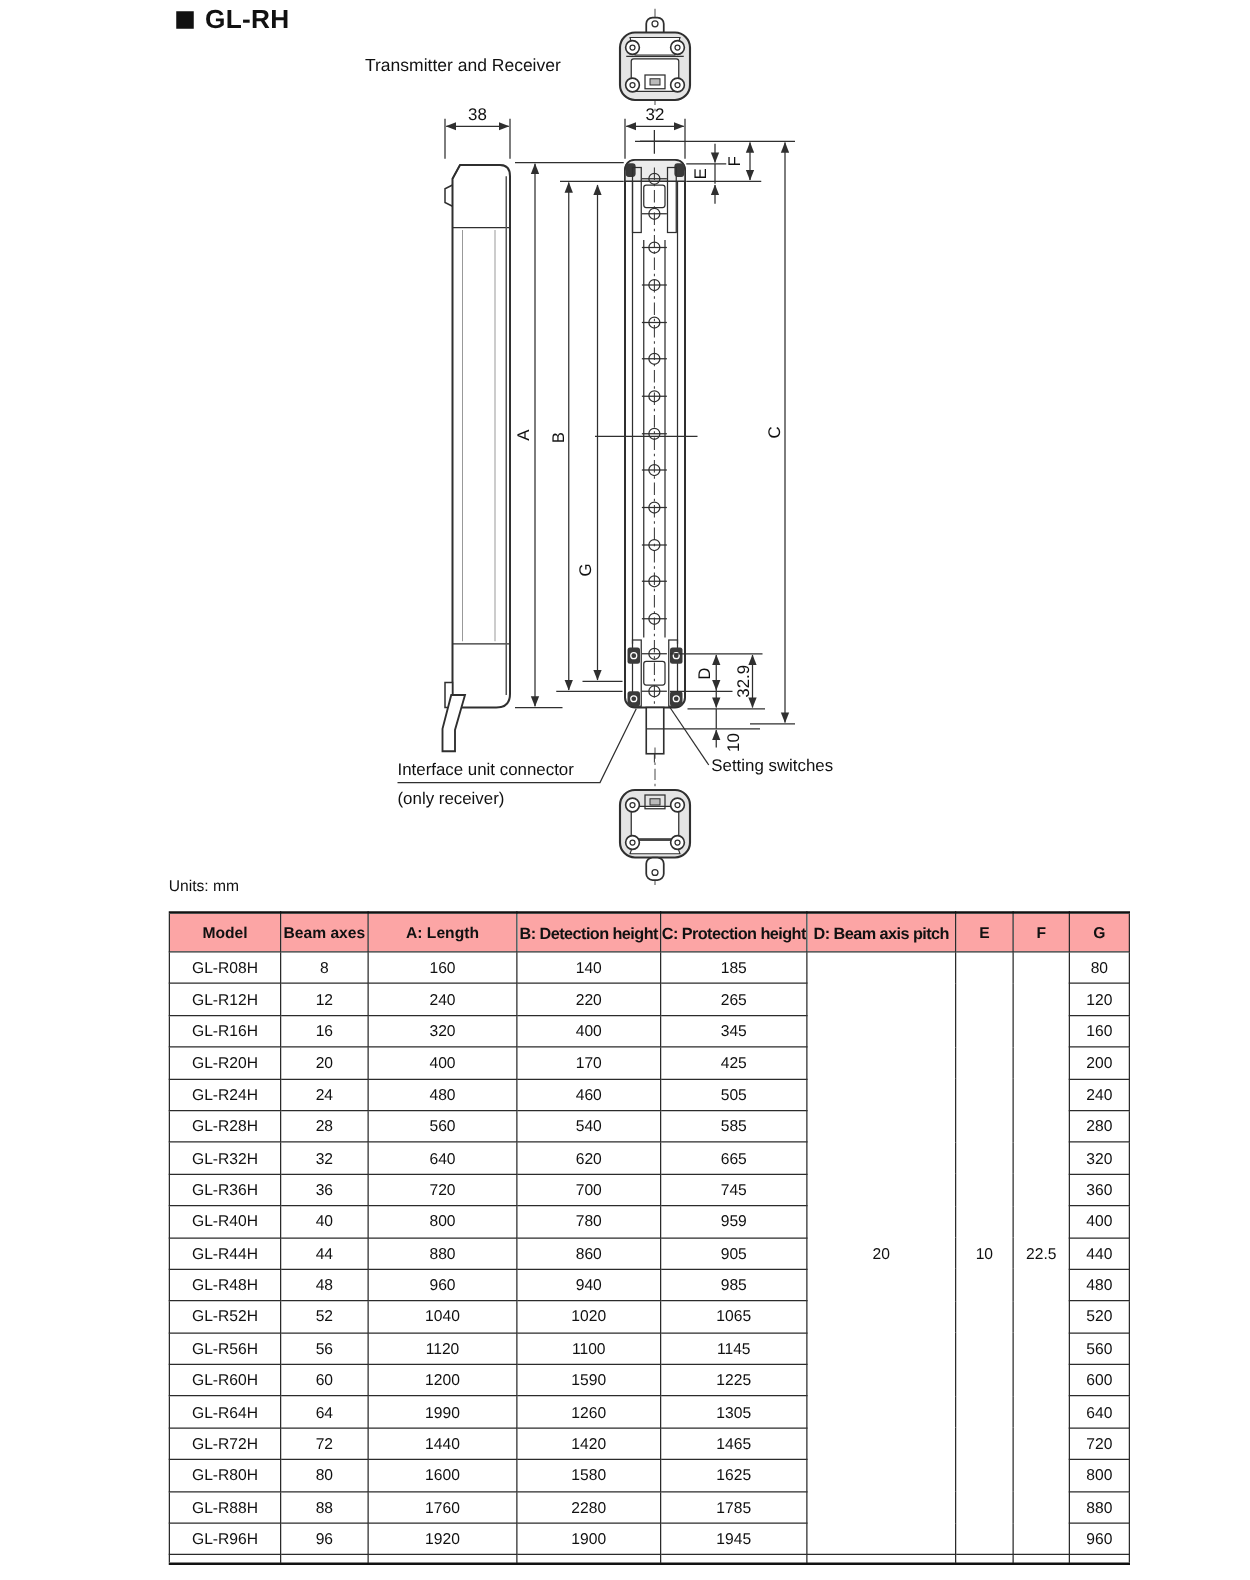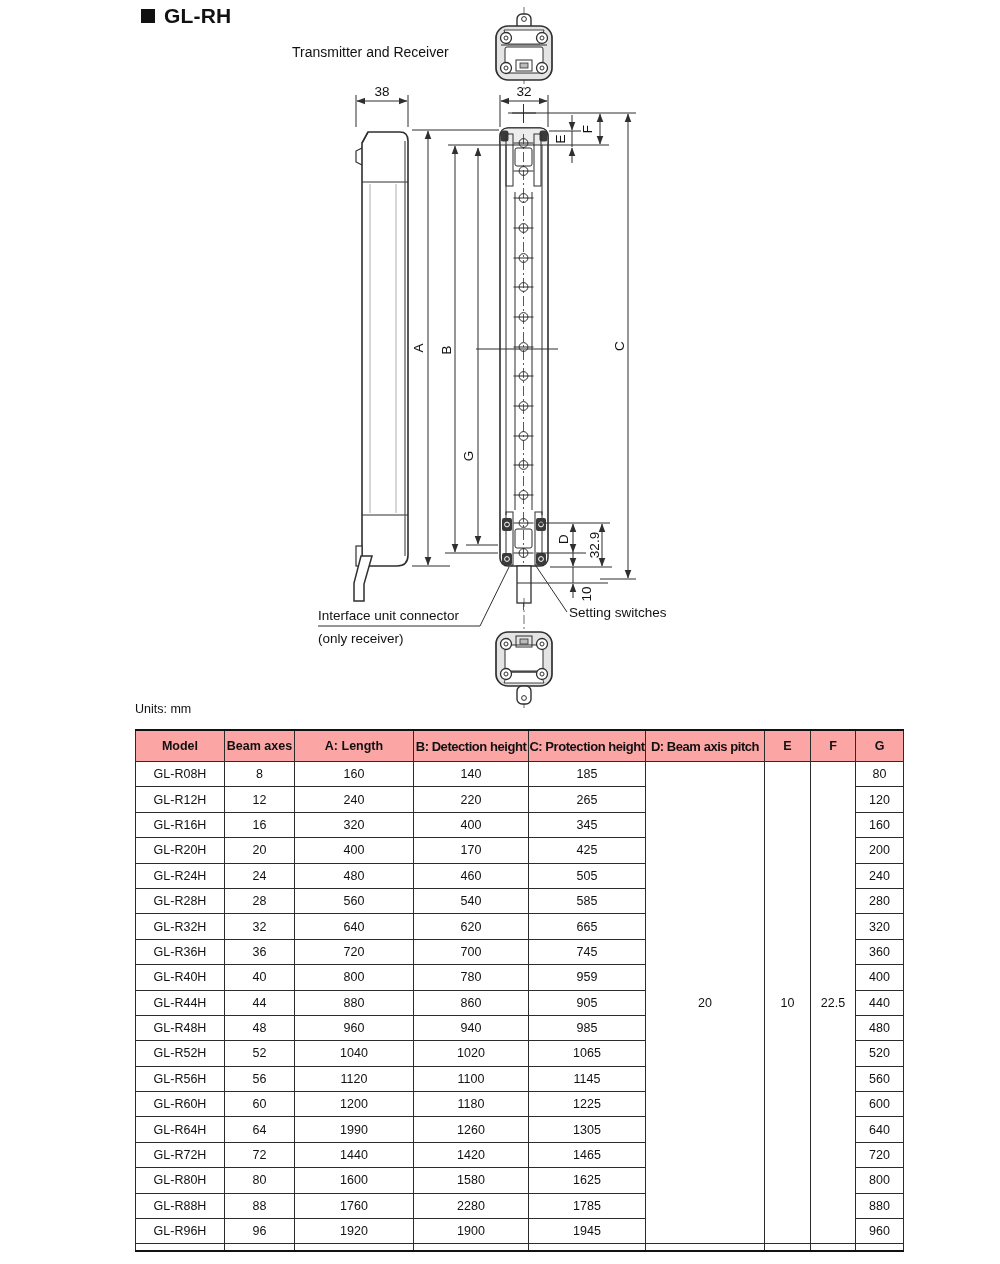--- a/index.html
+++ b/index.html
@@ -332,21 +332,21 @@
         <td>56</td>
         <td>1120</td>
         <td>1100</td>
         <td>1145</td>
         <td>560</td>
       </tr>
       <tr>
         <td>GL-R60H</td>
         <td>60</td>
         <td>1200</td>
-        <td>1180</td>
+        <td>1590</td>
         <td>1225</td>
         <td>600</td>
       </tr>
       <tr>
         <td>GL-R64H</td>
         <td>64</td>
         <td>1990</td>
         <td>1260</td>
         <td>1305</td>
         <td>640</td>

